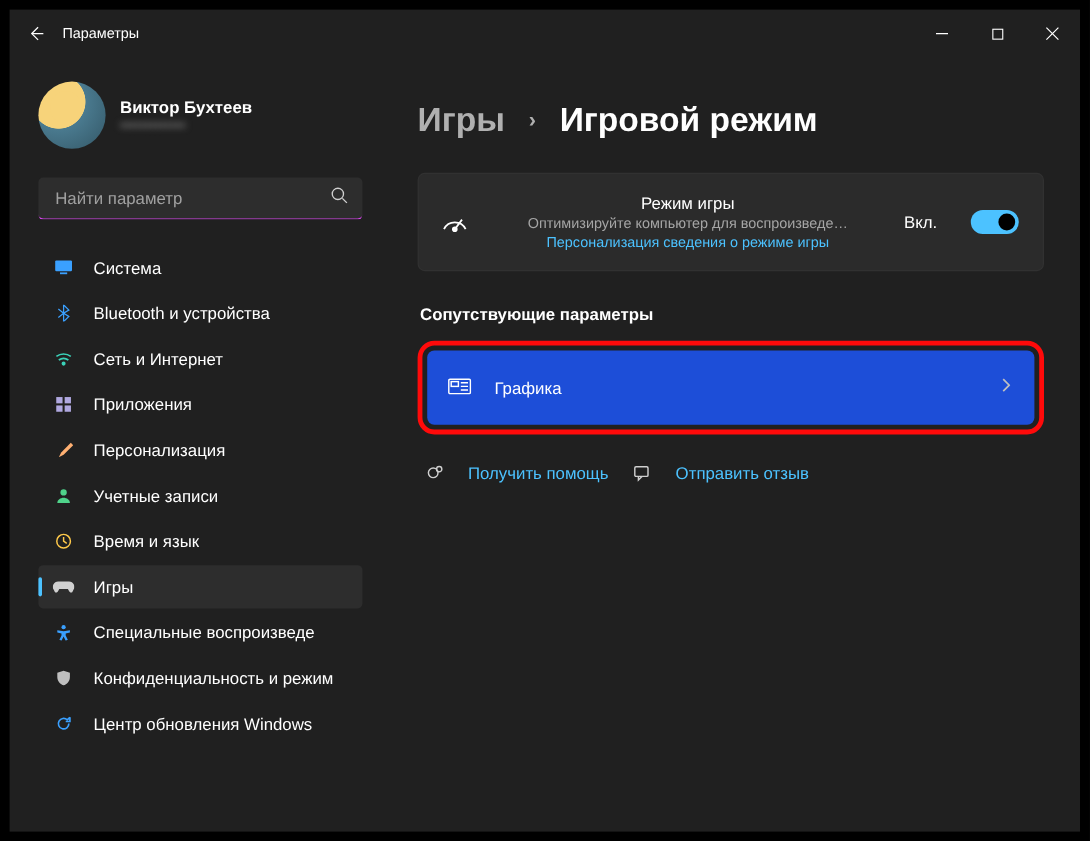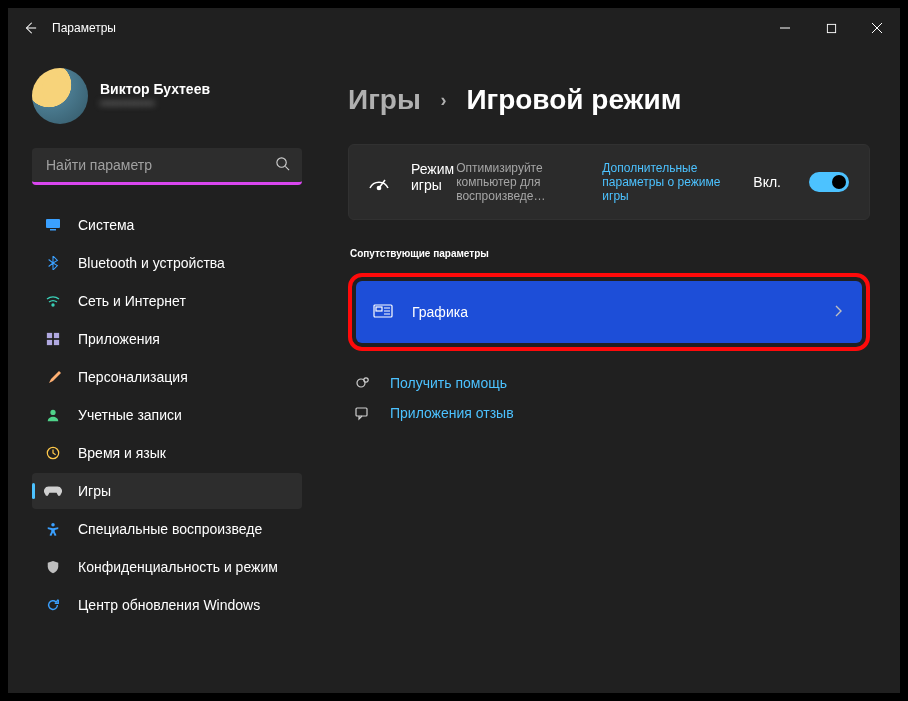--- a/index.html
+++ b/index.html
@@ -76,21 +76,21 @@
   background: #fff;
   border-radius: 50%;
   box-shadow: 10px 0 0 #fff;
 }
 .user-text { display: flex; flex-direction: column; }
 .user-name { font-weight: 600; font-size: 14px; }
 .user-email { font-size: 12px; color: #8f8f8f; filter: blur(3px); }
 .search-box {
   height: 34px;
   background: #2d2d2d;
-  border-bottom: 3px solid #d946ef;
+  border-bottom: 1px solid #d946ef;
   border-radius: 4px;
   display: flex;
   align-items: center;
   padding: 0 12px;
   margin-bottom: 22px;
 }
 .search-input {
   flex: 1;
   background: transparent;
   border: none;
@@ -146,41 +146,41 @@
   padding: 16px 20px 16px 16px;
   display: flex;
   align-items: center;
   gap: 18px;
 }
 .card-icon {
   width: 28px; height: 28px;
   display: flex; align-items: center; justify-content: center;
   color: #fff;
 }
-.card-text { flex: 1; display: flex; flex-direction: row; gap: 2px; }
+.card-text { flex: 1; display: flex; flex-direction: column; gap: 2px; align-items: center; }
 .card-title { font-size: 14px; color: #fff; }
 .card-sub { font-size: 12px; color: #a5a5a5; }
 .card-link { font-size: 12px; color: #4cc2ff; cursor: pointer; }
 .card-state { font-size: 14px; color: #fff; margin-right: 10px; }
 .toggle {
   width: 40px; height: 20px;
   background: #4cc2ff;
   border-radius: 10px;
   position: relative;
 }
 .toggle::after {
   content: "";
   position: absolute;
   right: 3px; top: 3px;
   width: 14px; height: 14px;
   background: #000;
   border-radius: 50%;
 }
 .section-label {
-  font-size: 10px;
+  font-size: 14px;
   font-weight: 600;
   margin: 28px 0 14px 2px;
 }
 .row-card {
   background: #1d4ed8;
   border-radius: 6px;
   height: 62px;
   display: flex;
   align-items: center;
   gap: 18px;
@@ -189,21 +189,21 @@
 }
 .highlight {
   border: 4px solid #ff0a0a;
   border-radius: 14px;
   padding: 0 4px;
 }
 .highlight .row-card { margin: 4px 0; }
 .row-icon { width: 22px; height: 22px; display: flex; align-items: center; justify-content: center; color: #fff; }
 .row-label { flex: 1; font-size: 14px; }
 .chev { color: #c0c0c0; }
-.help-links { margin-top: 24px; display: flex; flex-direction: column; gap: 14px; }
+.help-links { margin-top: 24px; display: flex; flex-direction: row; gap: 14px; }
 .help-link {
   display: flex; align-items: center; gap: 18px;
   font-size: 14px;
   color: #4cc2ff;
   cursor: pointer;
   padding-left: 4px;
 }
 .help-icon { width: 20px; color: #cfcfcf; display: flex; justify-content: center; }
 </style>
 </head>
@@ -372,21 +372,21 @@
         <span class="card-icon">
           <svg width="24" height="24" viewBox="0 0 24 24" fill="none" stroke="currentColor" stroke-width="1.5">
             <path d="M3 18a10 10 0 0 1 18 0"></path>
             <circle cx="12" cy="18" r="1.6" fill="currentColor"></circle>
             <path d="M12 18 L18 10"></path>
           </svg>
         </span>
         <div class="card-text">
           <span class="card-title">Режим игры</span>
           <span class="card-sub">Оптимизируйте компьютер для воспроизведе…</span>
-          <span class="card-link">Дополнительные параметры о режиме игры</span>
+          <span class="card-link">Персонализация сведения о режиме игры</span>
         </div>
         <span class="card-state">Вкл.</span>
         <div class="toggle"></div>
       </div>
 
       <div class="section-label">Сопутствующие параметры</div>
 
       <div class="highlight">
         <div class="row-card">
           <span class="row-icon">
@@ -415,19 +415,19 @@
           </span>
           <span>Получить помощь</span>
         </div>
         <div class="help-link">
           <span class="help-icon">
             <svg width="16" height="16" viewBox="0 0 16 16" fill="none" stroke="currentColor" stroke-width="1.2">
               <rect x="2" y="3" width="11" height="8" rx="1"></rect>
                 <path d="M5 11v3l3-3"></path>
             </svg>
           </span>
-          <span>Приложения отзыв</span>
+          <span>Отправить отзыв</span>
         </div>
       </div>
 
     </div>
   </div>
 </div>
 
 </body></html>

